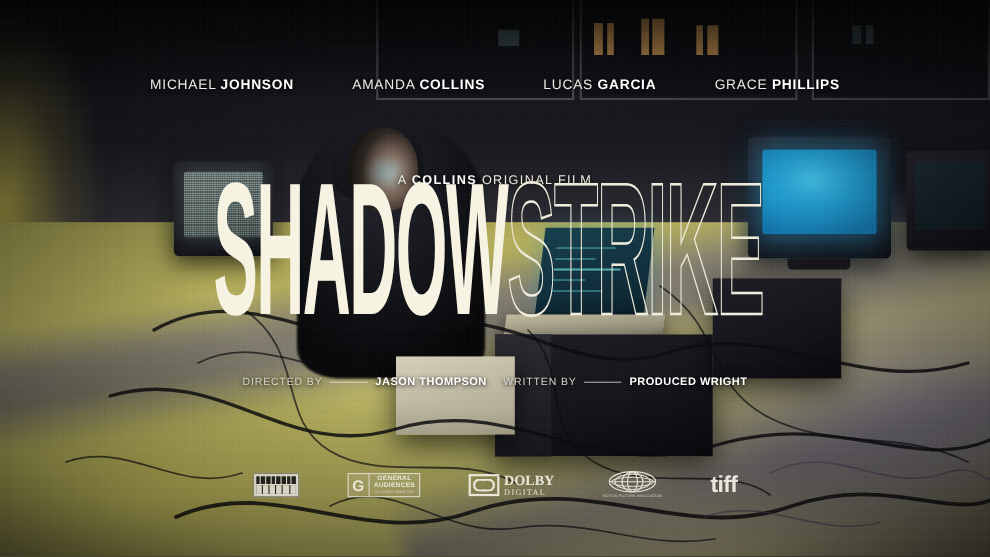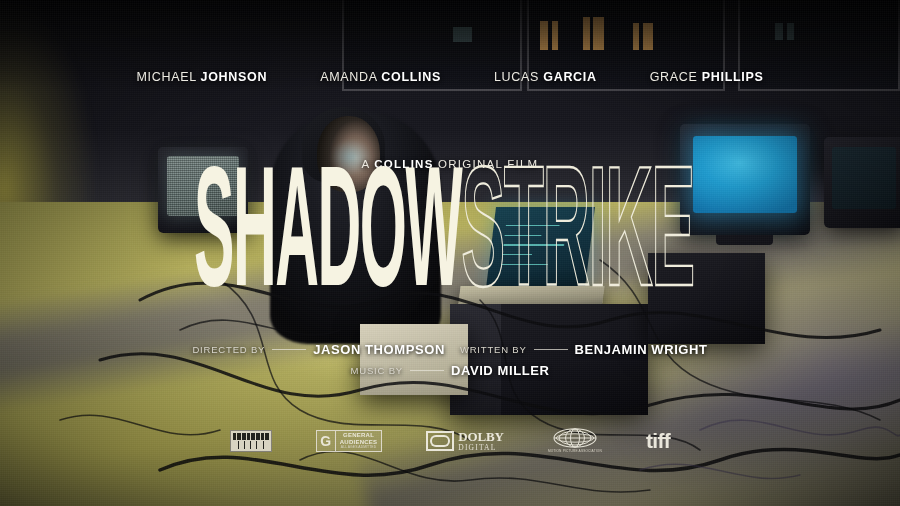--- a/index.html
+++ b/index.html
@@ -236,21 +236,21 @@
     color:#d9d6cc;
     text-shadow:0 1px 4px rgba(0,0,0,.95);
   }
   .cred-rule {
     display:inline-block;
     width:34px; height:1px;
     background:rgba(232,229,218,.72);
     margin:0 7px;
   }
   .cred-name {
-    font-size:13px; font-weight:700; letter-spacing:.045em;
+    font-size:10px; font-weight:700; letter-spacing:.045em;
     color:#fff;
     text-shadow:0 1px 4px rgba(0,0,0,.95);
   }
 
   
   .logos {
     position:absolute; left:0; right:0; top:428px;
     display:flex; justify-content:center; align-items:center;
     gap:44px;
   }
@@ -444,30 +444,25 @@
 
       <div class="cred-row">
         <div class="cred-item">
           <span class="cred-role">DIRECTED BY</span>
           <span class="cred-rule"></span>
           <span class="cred-name">JASON THOMPSON</span>
         </div>
         <div class="cred-item">
           <span class="cred-role">WRITTEN BY</span>
           <span class="cred-rule"></span>
-          <span class="cred-name">BENJAMIN WRIGHT</span>
+          <span class="cred-name">PRODUCED WRIGHT</span>
         </div>
       </div>
 
       <div class="cred-row">
-        <div class="cred-item">
-          <span class="cred-role">MUSIC BY</span>
-          <span class="cred-rule"></span>
-          <span class="cred-name">DAVID MILLER</span>
-        </div>
       </div>
 
     </div>
 
     <div class="logos">
 
       <div class="logo">
         <div class="barcode">
           <div class="barcode-top">
             <i></i>

